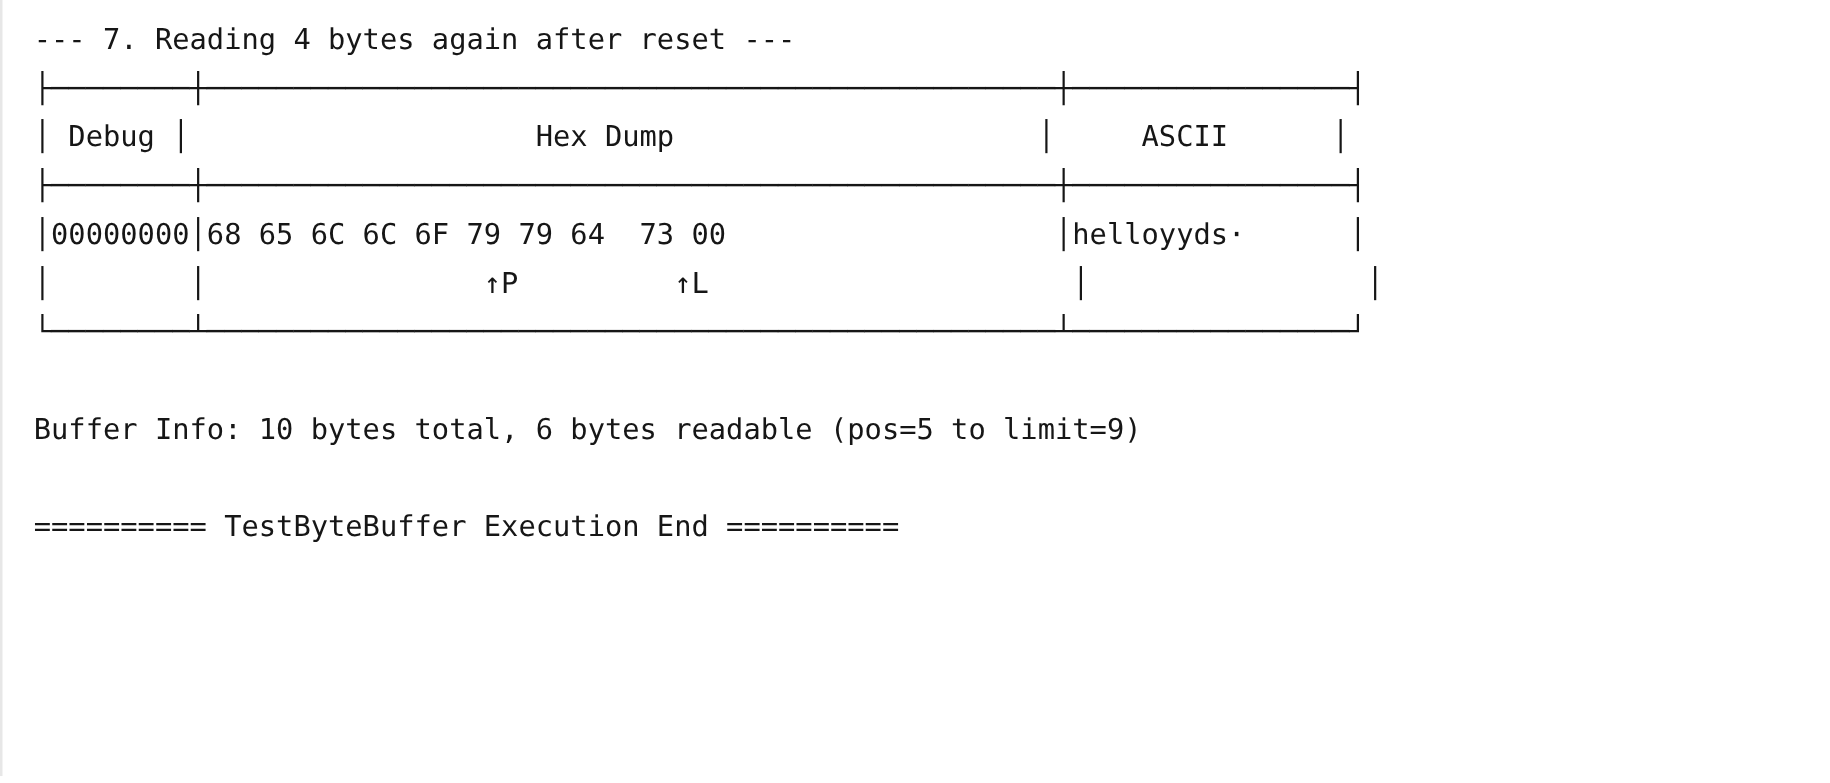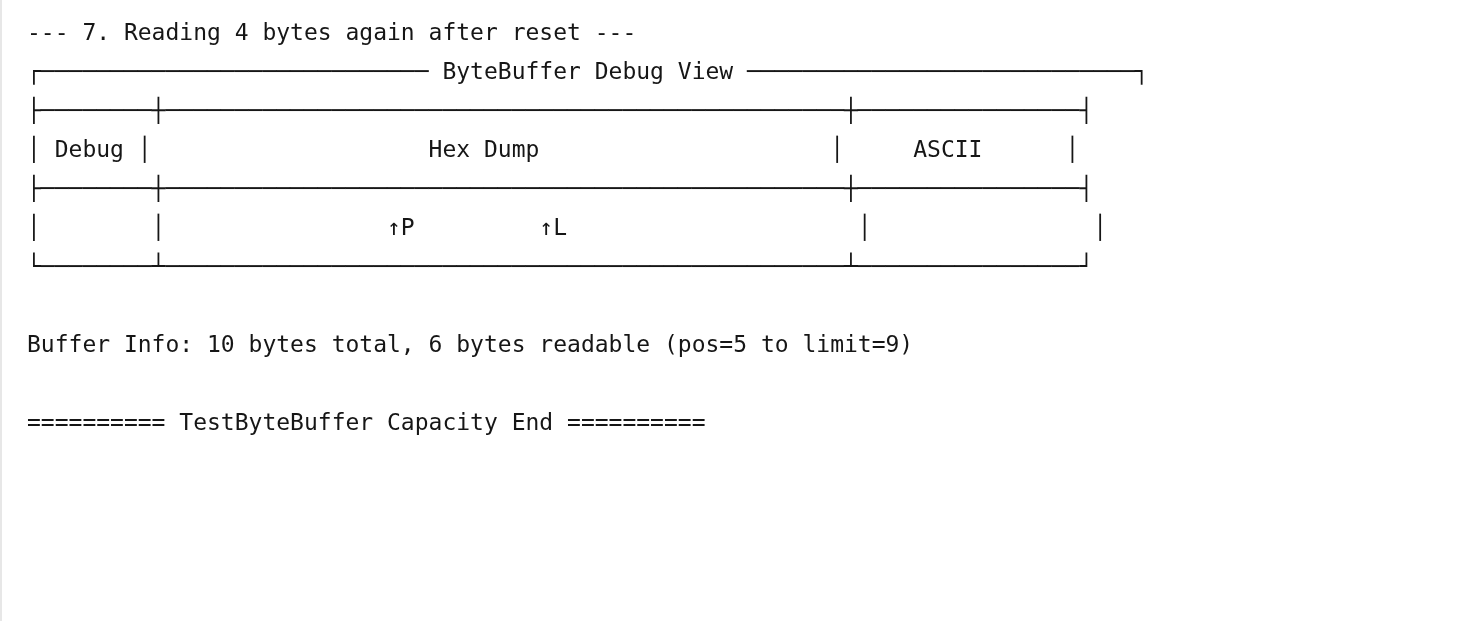--- a/index.html
+++ b/index.html
@@ -27,25 +27,25 @@
     letter-spacing: 0;
   }
 </style>
 </head>
 <body>
 
 <div class="screen">
   <div class="line">--- 7. Reading 4 bytes again after reset ---</div>
 
   <div>
-    <div class="line">┌──────────────────────────── ByteBuffer Debug View ────────────────────────────┐</div>
     <div class="line">├────────┼─────────────────────────────────────────────────┼────────────────┤</div>
     <div class="line">│ Debug │                    Hex Dump                     │     ASCII      │</div>
     <div class="line">├────────┼─────────────────────────────────────────────────┼────────────────┤</div>
+    <div class="line">│00000000│68 65 6C 6C 6F 79 79 64  73 00                   │helloyyds·      │</div>
     <div class="line">│        │                ↑P         ↑L                     │                │</div>
     <div class="line">└────────┴─────────────────────────────────────────────────┴────────────────┘</div>
   </div>
 
   <div class="line"></div>
   <div class="line">Buffer Info: 10 bytes total, 6 bytes readable (pos=5 to limit=9)</div>
   <div class="line"></div>
-  <div class="line">========== TestByteBuffer Capacity End ==========</div>
+  <div class="line">========== TestByteBuffer Execution End ==========</div>
 </div>
 
 </body></html>

